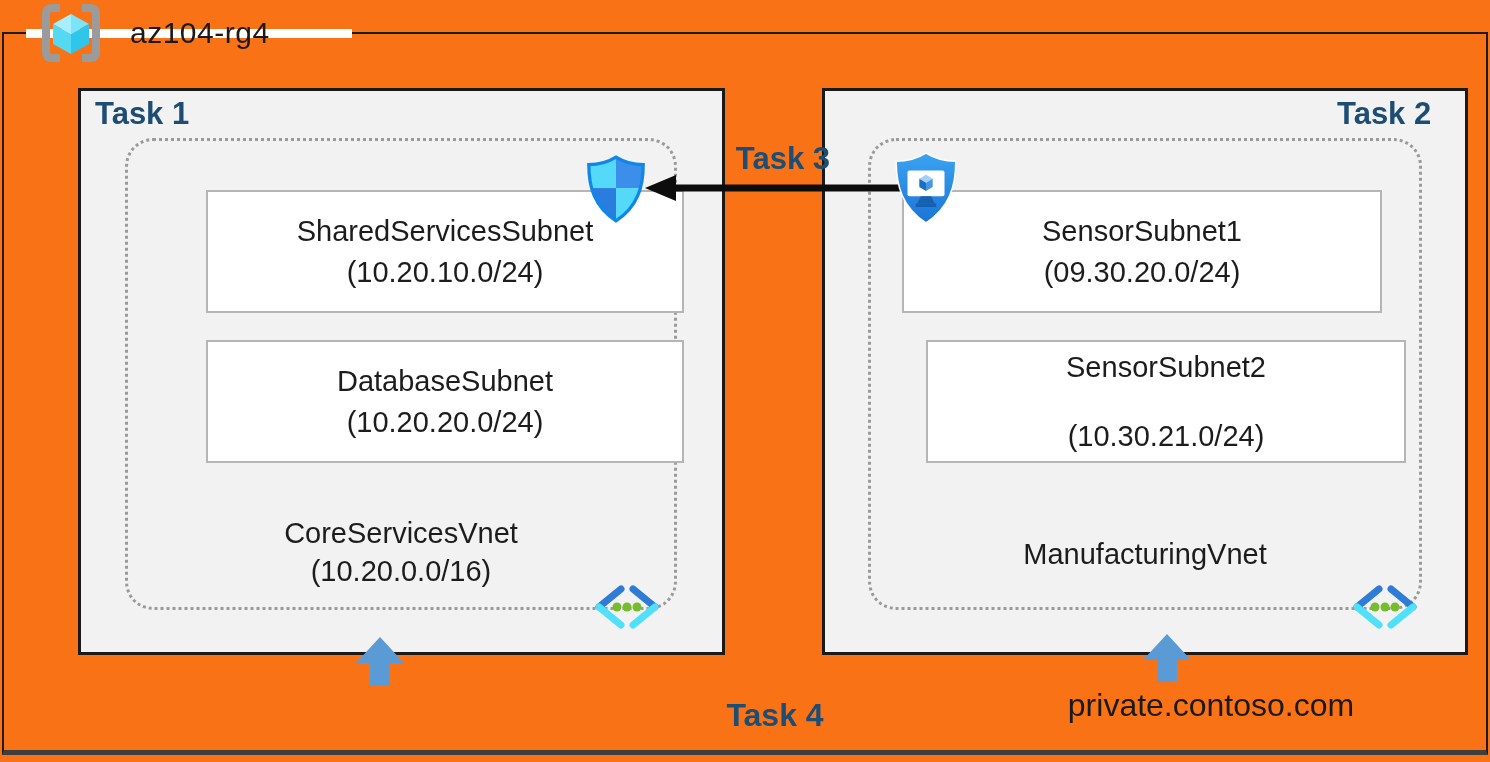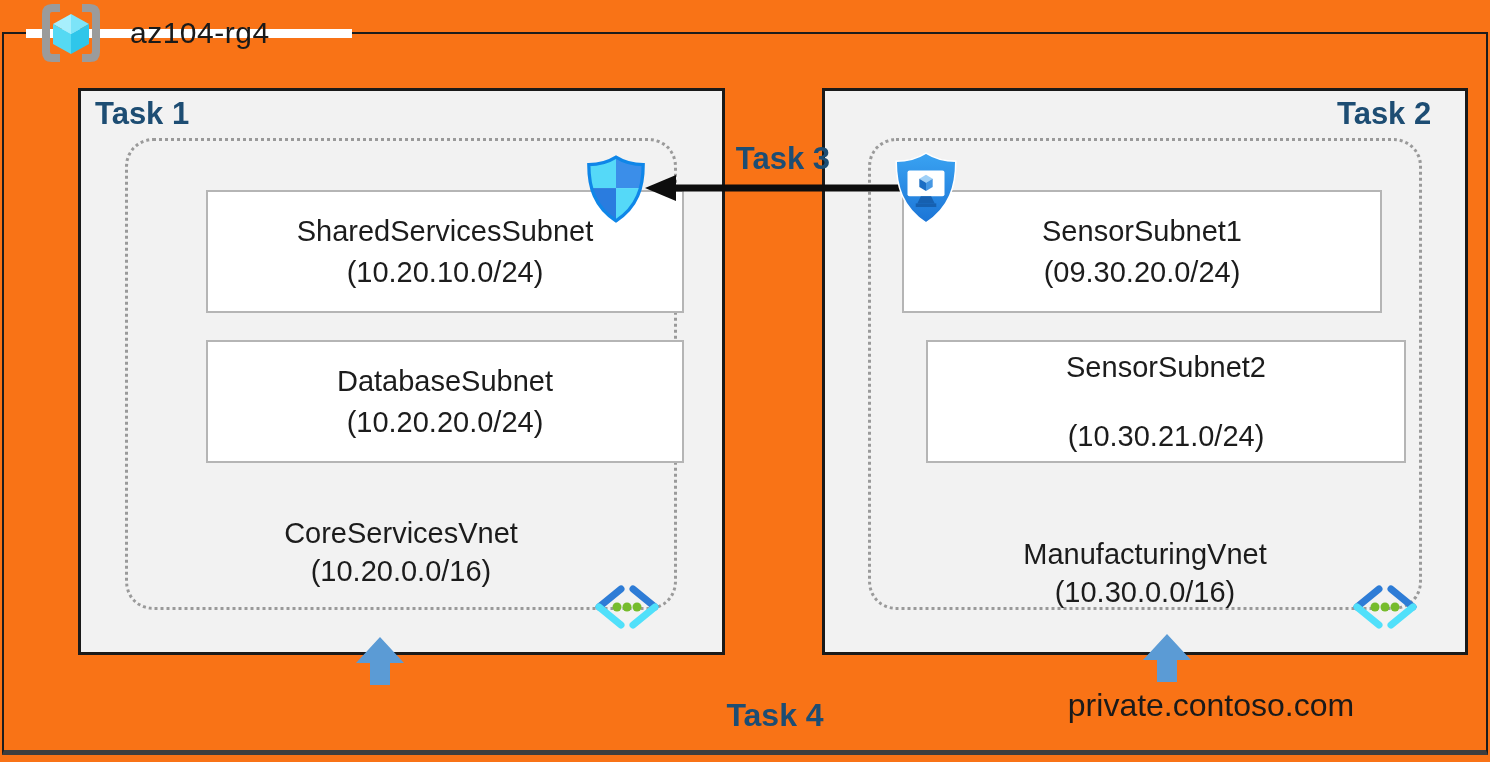--- a/index.html
+++ b/index.html
@@ -113,21 +113,20 @@
     <span>SensorSubnet1</span>
     <span>(09.30.20.0/24)</span>
   </div>
   <div class="abs subnet sub-r2">
     <span>SensorSubnet2</span>
     <span>(10.30.21.0/24)</span>
   </div>
 
   <div class="abs vnet-label vnet-label-right">
     <div>ManufacturingVnet</div>
-    <div>(10.30.0.0/16)</div>
   </div>
 
   <svg class="abs" style="left:1350px;top:583px;" width="70" height="46" viewBox="0 0 70 46">
     <line x1="29" y1="6" x2="7" y2="24" stroke="#2e7cd6" stroke-width="7" stroke-linecap="round"></line>
     <line x1="7" y1="24" x2="29" y2="42" stroke="#50e0fa" stroke-width="7" stroke-linecap="round"></line>
     <line x1="41" y1="6" x2="63" y2="24" stroke="#2e7cd6" stroke-width="7" stroke-linecap="round"></line>
     <line x1="63" y1="24" x2="41" y2="42" stroke="#50e0fa" stroke-width="7" stroke-linecap="round"></line>
     <circle cx="25" cy="24" r="4.5" fill="#76bc2d"></circle>
     <circle cx="35" cy="24" r="4.5" fill="#76bc2d"></circle>
     <circle cx="45" cy="24" r="4.5" fill="#76bc2d"></circle>

